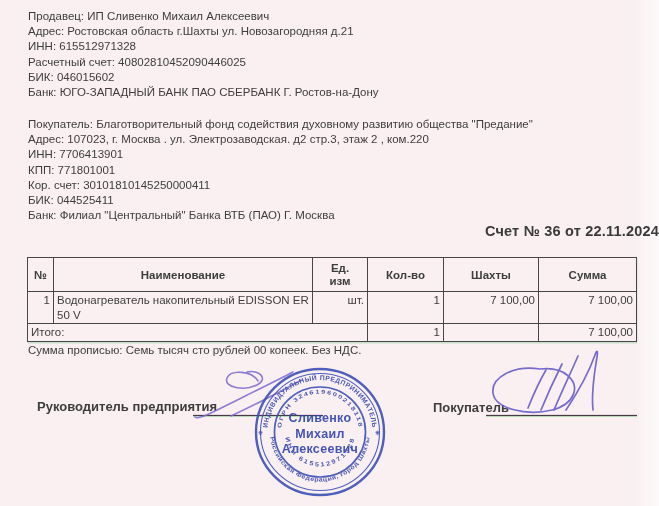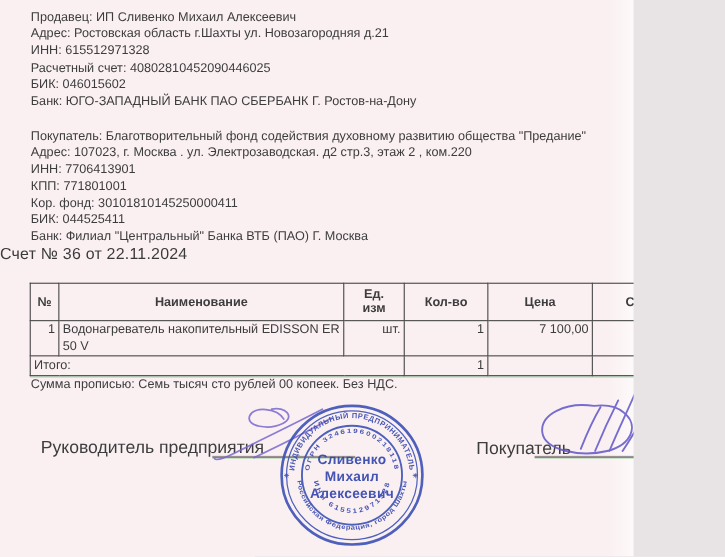--- a/index.html
+++ b/index.html
@@ -1,36 +1,36 @@
 <!DOCTYPE html>
 <html><head>
 <meta charset="utf-8">
 <style>
   * { margin:0; padding:0; box-sizing:border-box; }
   html,body { background:#e8e4e6; }
   .paper {
-    position:relative; width:576px; height:506px; overflow:hidden;
+    position:relative; width:659px; height:506px; overflow:hidden;
     background:#faf0f2;
     font-family:"Liberation Sans", sans-serif;
     color:#3d3d3d;
     -webkit-font-smoothing:antialiased;
   }
   .edge-strip {
     position:absolute; right:0; top:0; width:24px; height:100%;
     background:linear-gradient(to right, rgba(255,255,255,0), rgba(255,255,255,0.6));
     pointer-events:none;
   }
   .party-block { position:absolute; left:28px; width:615px; font-size:11.5px; line-height:15.2px; }
   .seller-block { top:9px; }
   .buyer-block  { top:117px; }
   .party-line { white-space:nowrap; }
 
   .doc-title {
     position:absolute; top:223px; left:0; width:659px;
-    text-align:left; font-size:14.5px; font-weight:normal; color:#3a3a3a;
+    text-align:right; font-size:14.5px; font-weight:bold; color:#3a3a3a;
     letter-spacing:0.2px;
   }
 
   table.items {
     position:absolute; left:27px; top:257px; width:609px;
     border-collapse:collapse; table-layout:fixed;
     font-size:11.5px; color:#3d3d3d;
     box-shadow:0.5px 1.5px 0 rgba(110,190,120,0.35);
   }
   table.items td, table.items th { border:1.5px solid #474747; padding:1px 3px; }
@@ -41,21 +41,21 @@
   td.c-name  { text-align:left; padding-left:3px; }
   td.c-unit  { text-align:right; vertical-align:top; }
   td.c-qty, td.c-price, td.c-sum { text-align:right; padding-right:4px; }
   tr.total-row td { height:18px; line-height:15px; }
   td.c-total-label { text-align:left; padding-left:29px;margin-left:32px; }
 
   .amount-words {
     position:absolute; left:28px; top:344px; font-size:11.5px; color:#3d3d3d;
   }
 
-  .sig-label { position:absolute; font-size:16px; color:#3d3d3d; }
+  .sig-label { position:absolute; font-size:13px; color:#3d3d3d;font-weight:bold; }
   .director-label   { left:37px;  top:399px; }
   .accountant-label { left:433px; top:400px; }
   .sig-line {
     position:absolute; height:0; border-top:1.5px solid #40403f;
     box-shadow:0 1px 0 rgba(100,190,110,0.45), 0 -1px 0 rgba(210,120,190,0.25);
   }
   .director-line   { left:193px; top:415px; width:130px; }
   .accountant-line { left:486px; top:415px; width:151px; }
 
   .signatures-layer { position:absolute; left:0; top:0; width:659px; height:506px; pointer-events:none; }
@@ -78,21 +78,21 @@
     <div class="party-line">Расчетный счет: 40802810452090446025</div>
     <div class="party-line">БИК: 046015602</div>
     <div class="party-line">Банк: ЮГО-ЗАПАДНЫЙ БАНК ПАО СБЕРБАНК Г. Ростов-на-Дону</div>
   </div>
 
   <div class="party-block buyer-block">
     <div class="party-line">Покупатель: Благотворительный фонд содействия духовному развитию общества "Предание"</div>
     <div class="party-line">Адрес: 107023, г. Москва . ул. Электрозаводская. д2 стр.3, этаж 2 , ком.220</div>
     <div class="party-line">ИНН: 7706413901</div>
     <div class="party-line">КПП: 771801001</div>
-    <div class="party-line">Кор. фонд: 30101810145250000411</div>
+    <div class="party-line">Кор. счет: 30101810145250000411</div>
     <div class="party-line">БИК: 044525411</div>
     <div class="party-line">Банк: Филиал "Центральный" Банка ВТБ (ПАО) Г. Москва</div>
   </div>
 
   <div class="doc-title">Счет № 36 от 22.11.2024</div>
 
   <table class="items">
     <colgroup>
       <col style="width:26px">
         <col style="width:259px">
@@ -101,21 +101,21 @@
         <col style="width:95px">
         <col style="width:98px">
     </colgroup>
     <tbody>
         <tr>
       <th>№</th>
       <th>Наименование</th>
       <th class="h-unit">Ед.
 изм</th>
       <th>Кол-во</th>
-      <th>Цена</th>
+      <th>Шахты</th>
       <th>Сумма</th>
     </tr>
     <tr class="item-row">
       <td class="c-num">1</td>
       <td class="c-name">Водонагреватель накопительный EDISSON ER 50 V</td>
       <td class="c-unit">шт.</td>
       <td class="c-qty">1</td>
       <td class="c-price">7 100,00</td>
       <td class="c-sum">7 100,00</td>
     </tr>

